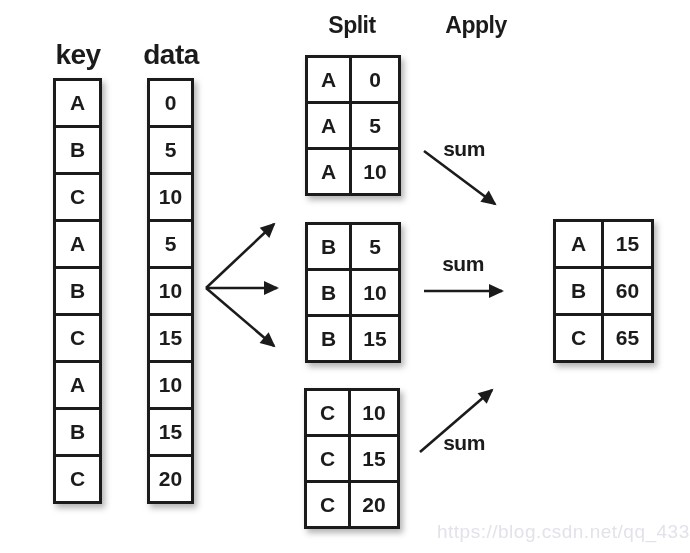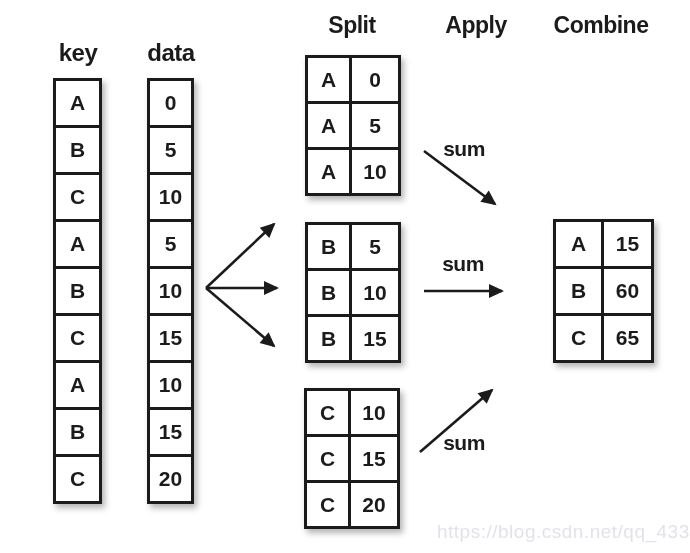--- a/index.html
+++ b/index.html
@@ -18,21 +18,21 @@
     width: 690px; height: 553px;
     pointer-events: none;
   }
   .col-label, .stage-label {
     position: absolute;
     transform: translateX(-50%);
     font-weight: bold;
     letter-spacing: -0.5px;
     white-space: nowrap;
   }
-  .col-label { font-size: 24px; }
+  .col-label { font-size: 28px; }
   .stage-label { font-size: 23px; }
 
   .vcol {
     position: absolute;
     border: 3px solid #1b1b1b;
     background: #ffffff;
     box-shadow: 3px 4px 6px rgba(40,40,40,0.35);
   }
   .vcell {
     width: 100%;
@@ -107,21 +107,20 @@
       <line x1="424" y1="151" x2="495" y2="204" marker-end="url(#ah)"></line>
       <line x1="424" y1="291" x2="502" y2="291" marker-end="url(#ah)"></line>
       <line x1="420" y1="452" x2="492" y2="390" marker-end="url(#ah)"></line>
     </g>
   </svg>
 
   <div class="col-label" style="left:78px; top:39px;">key</div>
   <div class="col-label" style="left:171px; top:39px;">data</div>
   <div class="stage-label" style="left:352px; top:12px;">Split</div>
   <div class="stage-label" style="left:464px; top:12px;margin-left:12px;">Apply</div>
-  <div class="stage-label" style="left:601px; top:12px;">Combine</div>
 
   <div class="vcol" style="left:53px; top:78px; width:43px;">
     <div class="vcell">A</div>
     <div class="vcell">B</div>
     <div class="vcell">C</div>
     <div class="vcell">A</div>
     <div class="vcell">B</div>
     <div class="vcell">C</div>
     <div class="vcell">A</div>
     <div class="vcell">B</div>

